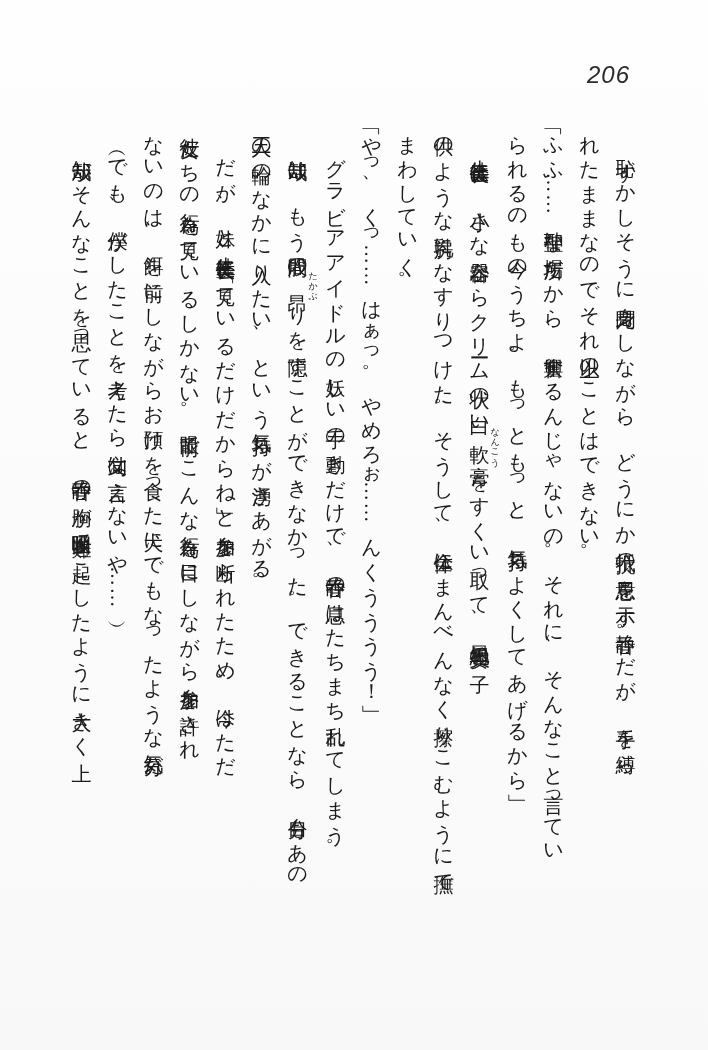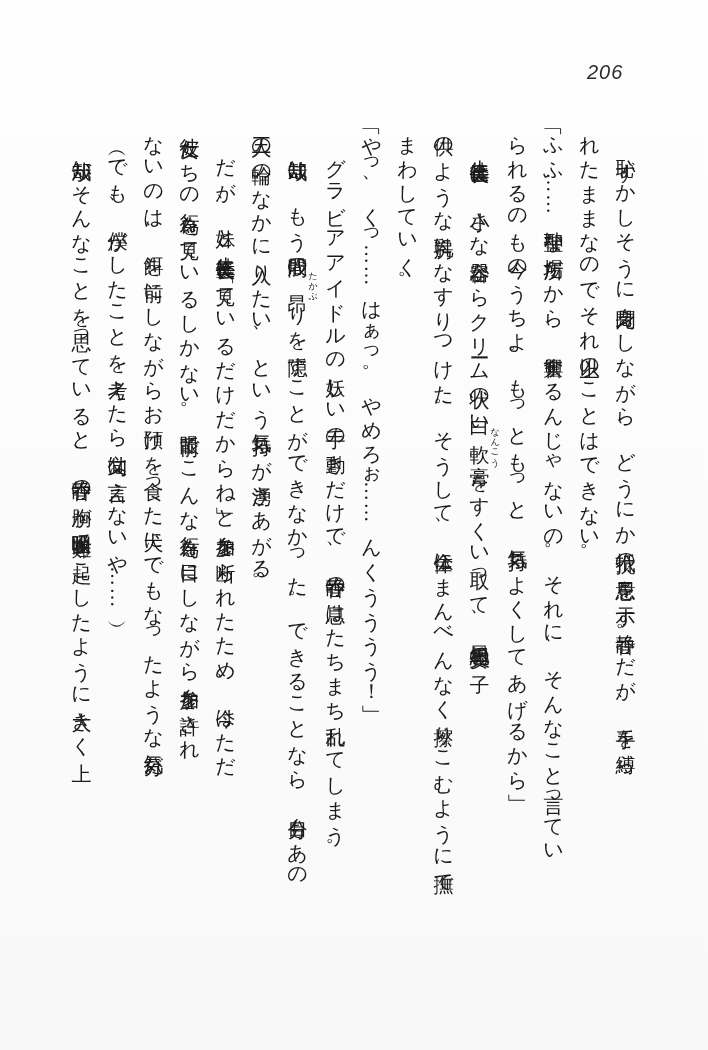--- a/index.html
+++ b/index.html
@@ -16,21 +16,21 @@
     height: 1050px;
     background: linear-gradient(180deg, #fefefe 0%, #fbfbfb 60%, #f8f8f8 100%);
     color: #1b1b1b;
   }
   .page-number {
     position: absolute;
     top: 61px;
     left: 587px;
     font-family: "Liberation Sans", "DejaVu Sans", sans-serif;
     font-style: italic;
-    font-size: 20px;
+    font-size: 24px;
     letter-spacing: 1px;
     color: #2b2b2b;
   }
   .text-block {
     position: absolute;
     top: 122px;
     right: 64px;
     height: 824px;
     writing-mode: vertical-rl;
     text-orientation: mixed;

